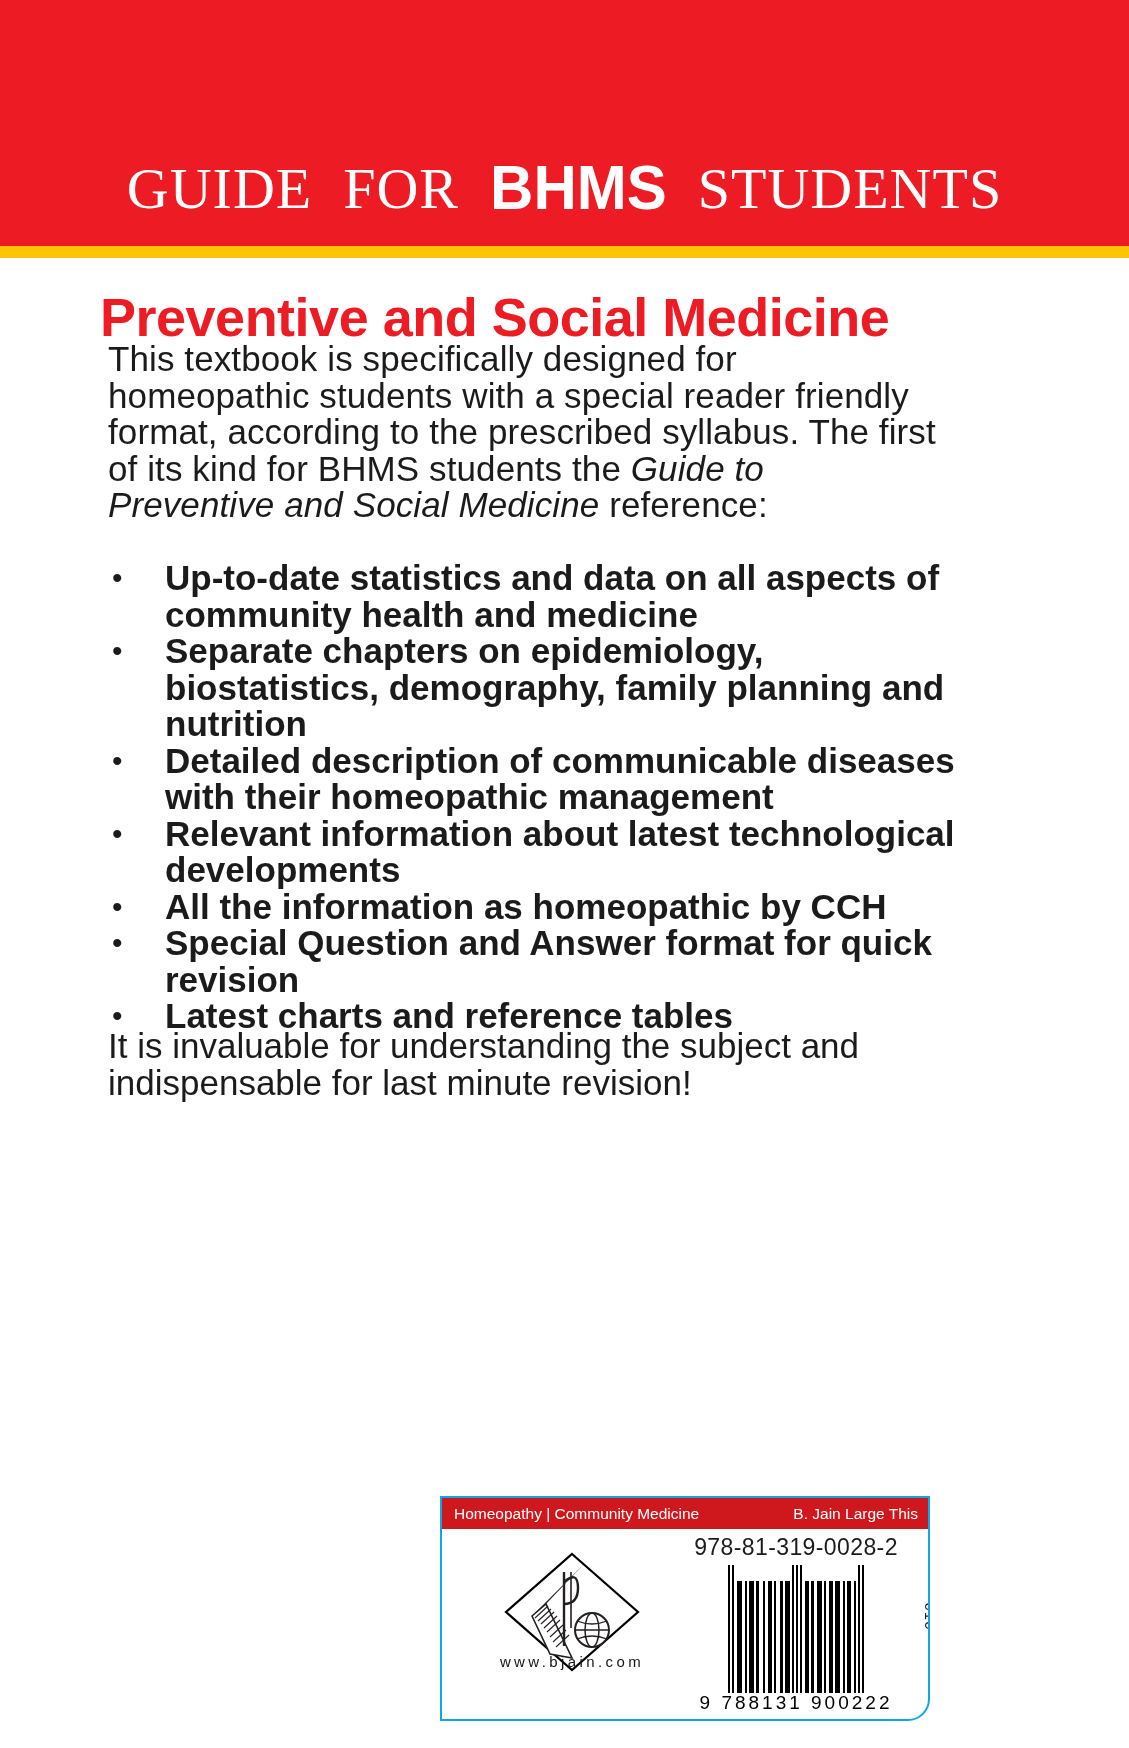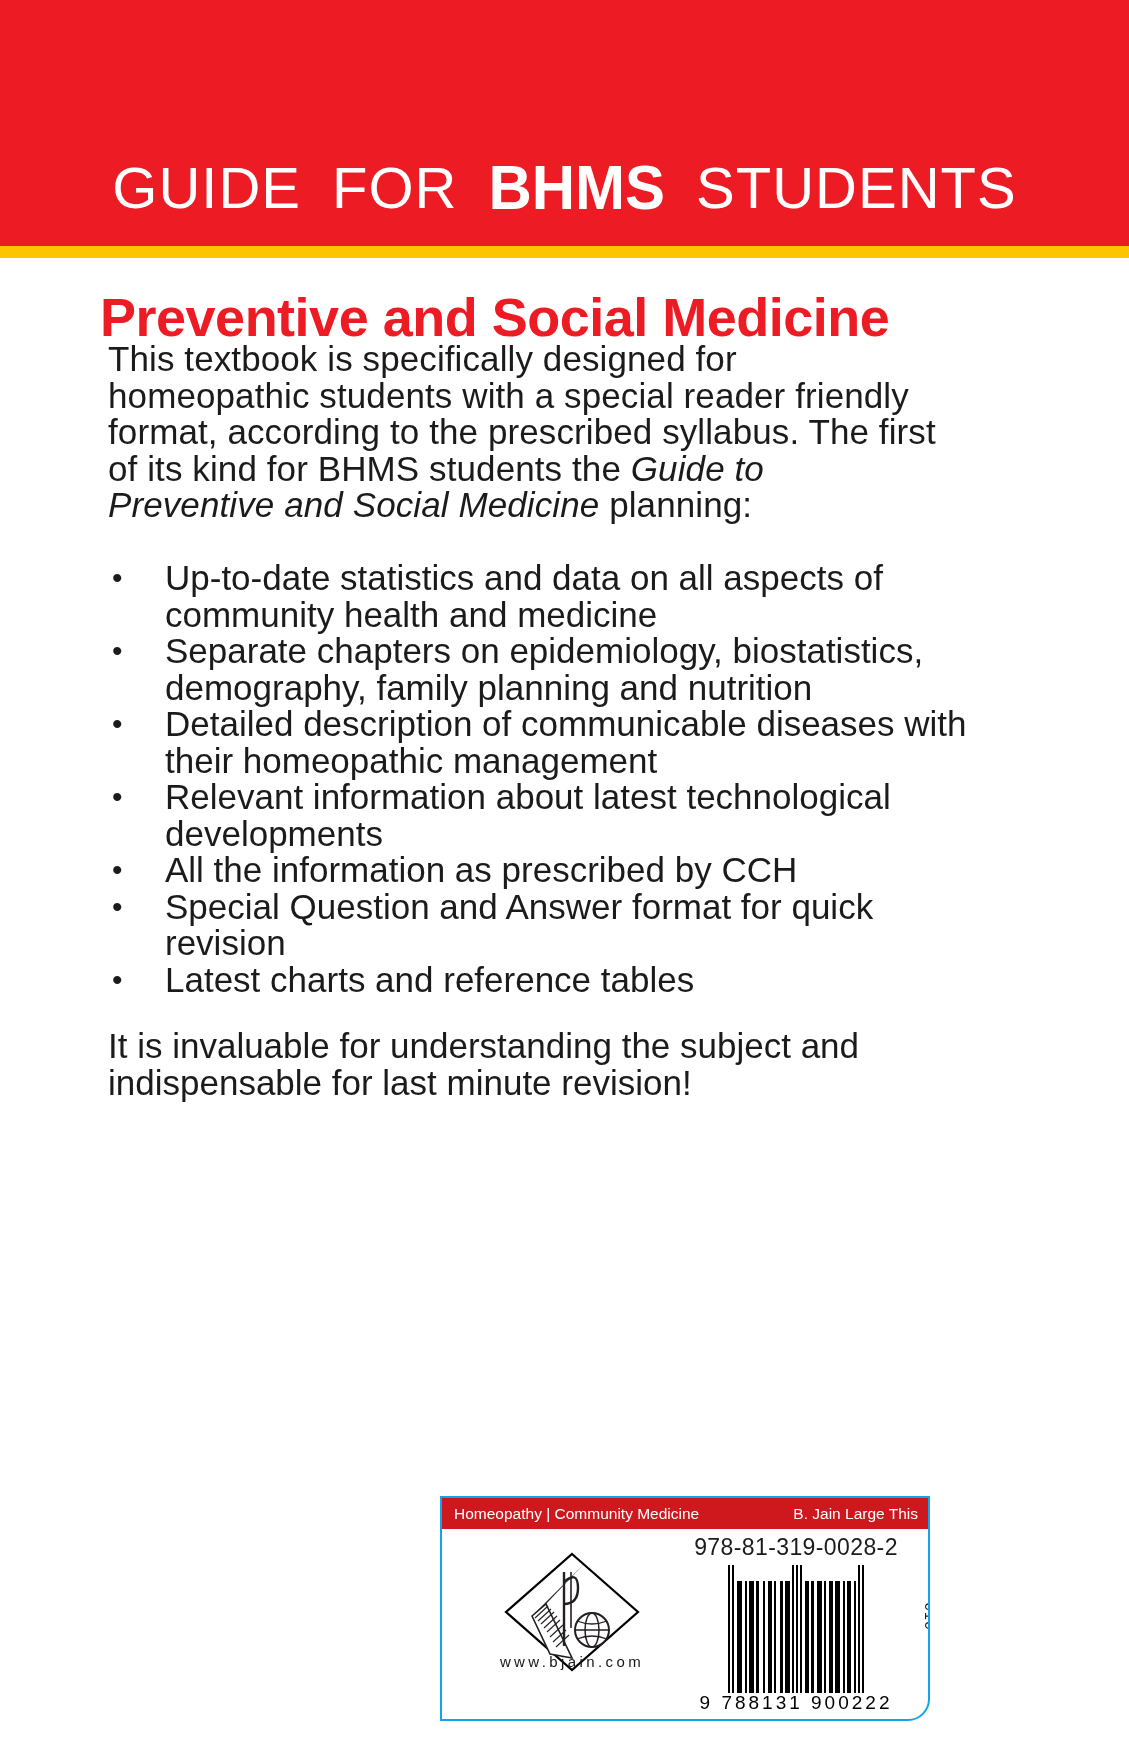--- a/index.html
+++ b/index.html
@@ -17,21 +17,21 @@
     background:#ed1c24;
   }
   .top-band-title{
     position:absolute; left:0; bottom:28px; width:1129px;
     text-align:center; color:#ffffff;
     font-family:"Liberation Serif","DejaVu Serif",serif;
     font-size:58px; line-height:1;
     letter-spacing:1px;
     white-space:nowrap;
   }
-  .tb-word{ font-family:Liberation Sans, sans-serif; font-weight:400; }
+  .tb-word{ font-family:Liberation Serif, serif; font-weight:400; }
   .tb-bhms{
     font-family:"Liberation Sans Narrow","Liberation Sans",sans-serif;
     font-weight:700; font-size:60px; letter-spacing:0px;
     transform:scaleY(1.05); display:inline-block;
   }
   .yellow-stripe{
     position:absolute; left:0; top:246px; width:1129px; height:12px;
     background:#fdc400;
   }
 
@@ -63,21 +63,21 @@
     font-size:35px;
     line-height:36.5px;
   }
   .bullet-row{
     display:flex; align-items:flex-start;
   }
   .bullet-dot{
     width:57px; flex:0 0 57px; text-align:left;
     font-size:30px; line-height:36.5px; padding-left:4px;
   }
-  .bullet-text{ flex:1 1 auto; }
+  .bullet-text{ flex:1 1 auto;font-weight:bold; }
 
   .closing{
     position:absolute; left:108px; top:1028px; width:840px;
     color:#1b1b1b;
     font-size:35px;
     line-height:36.5px;
   }
 
   
   .isbn-card{
@@ -148,42 +148,42 @@
     <span class="tb-word">GUIDE</span>&nbsp;
     <span class="tb-word">FOR</span>&nbsp;
     <span class="tb-bhms">BHMS</span>&nbsp;
     <span class="tb-word">STUDENTS</span>
   </div>
 </div>
 <div class="yellow-stripe"></div>
 
 <h1 class="book-title">Preventive and Social Medicine</h1>
 
-<p class="blurb"><span>This textbook is specifically designed for homeopathic students with a special reader friendly format, according to the prescribed syllabus. The first of its kind for BHMS students the </span><em>Guide to Preventive and Social Medicine</em><span> planning:</span></p>
+<p class="blurb"><span>This textbook is specifically designed for homeopathic students with a special reader friendly format, according to the prescribed syllabus. The first of its kind for BHMS students the </span><em>Guide to Preventive and Social Medicine</em><span> reference:</span></p>
 
 <div class="bullets">
   <div class="bullet-row">
     <span class="bullet-dot">•</span>
     <span class="bullet-text">Up-to-date statistics and data on all aspects of community health and medicine</span>
   </div>
   <div class="bullet-row">
     <span class="bullet-dot">•</span>
     <span class="bullet-text">Separate chapters on epidemiology, biostatistics, demography, family planning and nutrition</span>
   </div>
   <div class="bullet-row">
     <span class="bullet-dot">•</span>
     <span class="bullet-text">Detailed description of communicable diseases with their homeopathic management</span>
   </div>
   <div class="bullet-row">
     <span class="bullet-dot">•</span>
     <span class="bullet-text">Relevant information about latest technological developments</span>
   </div>
   <div class="bullet-row">
     <span class="bullet-dot">•</span>
-    <span class="bullet-text">All the information as prescribed by CCH</span>
+    <span class="bullet-text">All the information as homeopathic by CCH</span>
   </div>
   <div class="bullet-row">
     <span class="bullet-dot">•</span>
     <span class="bullet-text">Special Question and Answer format for quick revision</span>
   </div>
   <div class="bullet-row">
     <span class="bullet-dot">•</span>
     <span class="bullet-text">Latest charts and reference tables</span>
   </div>
 </div>

